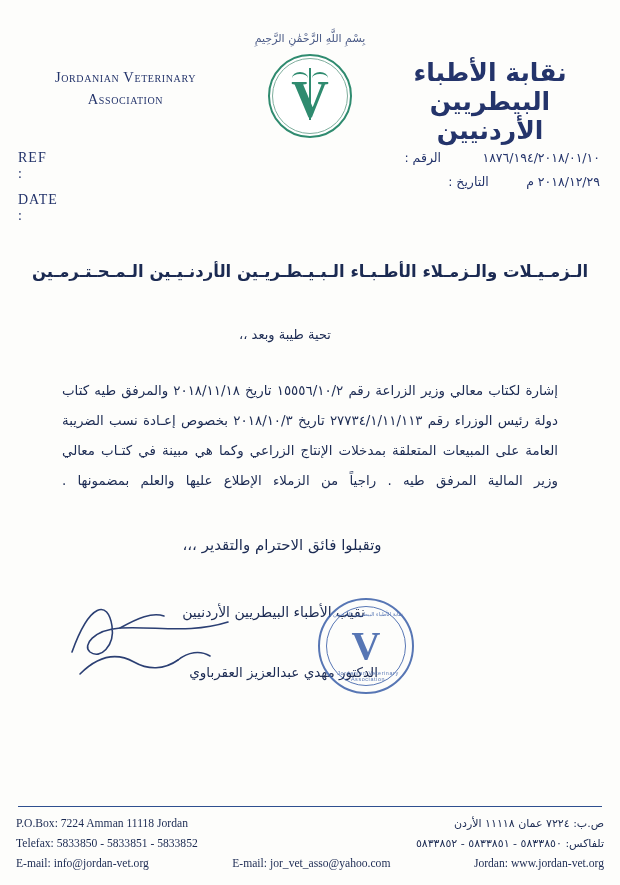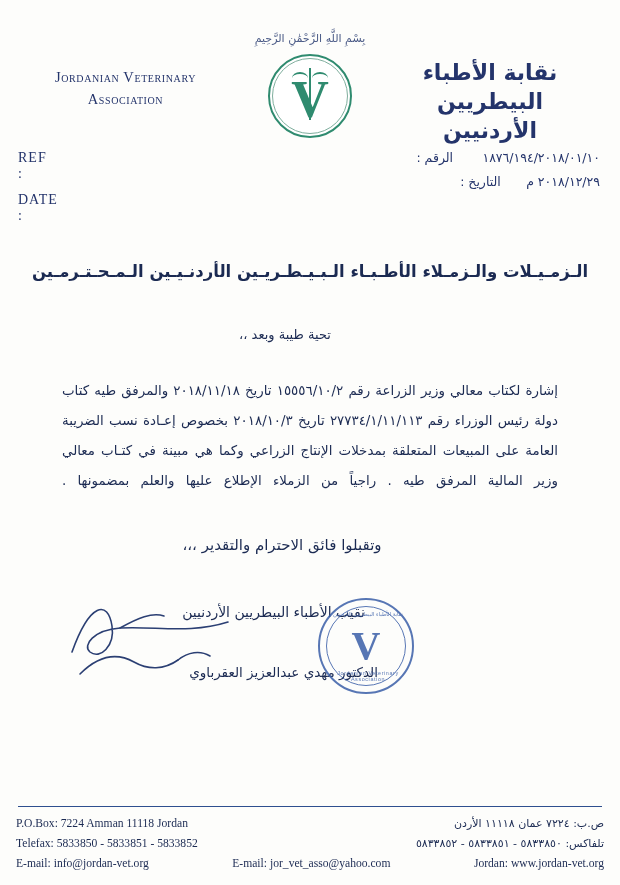--- a/index.html
+++ b/index.html
@@ -40,21 +40,21 @@
     color: #24346b;
   }
   .org-ar {
     position: absolute;
     right: 20px;
     top: 58px;
     width: 220px;
     text-align: center;
     direction: rtl;
     font-family: "DejaVu Sans", sans-serif;
-    font-size: 22px;
+    font-size: 25px;
     line-height: 29px;
     font-weight: bold;
     color: #24346b;
   }
 
   
   .logo-wrap {
     position: absolute;
     left: 50%;
     top: 34px;
@@ -164,21 +164,21 @@
     direction: rtl;
     text-align: right;
     font-family: "DejaVu Sans", sans-serif;
     font-size: 12.5px;
     color: #24346b;
   }
   .meta-right .r {
     display: flex;
     flex-direction: row;
     justify-content: flex-start;
-    gap: 12px;
+    gap: 24px;
     margin-bottom: 9px;
     align-items: baseline;
   }
   .meta-right .rlabel {
     min-width: 54px;
     text-align: left;
     order: 2;
   }
   .meta-right .rval {
     order: 1;

